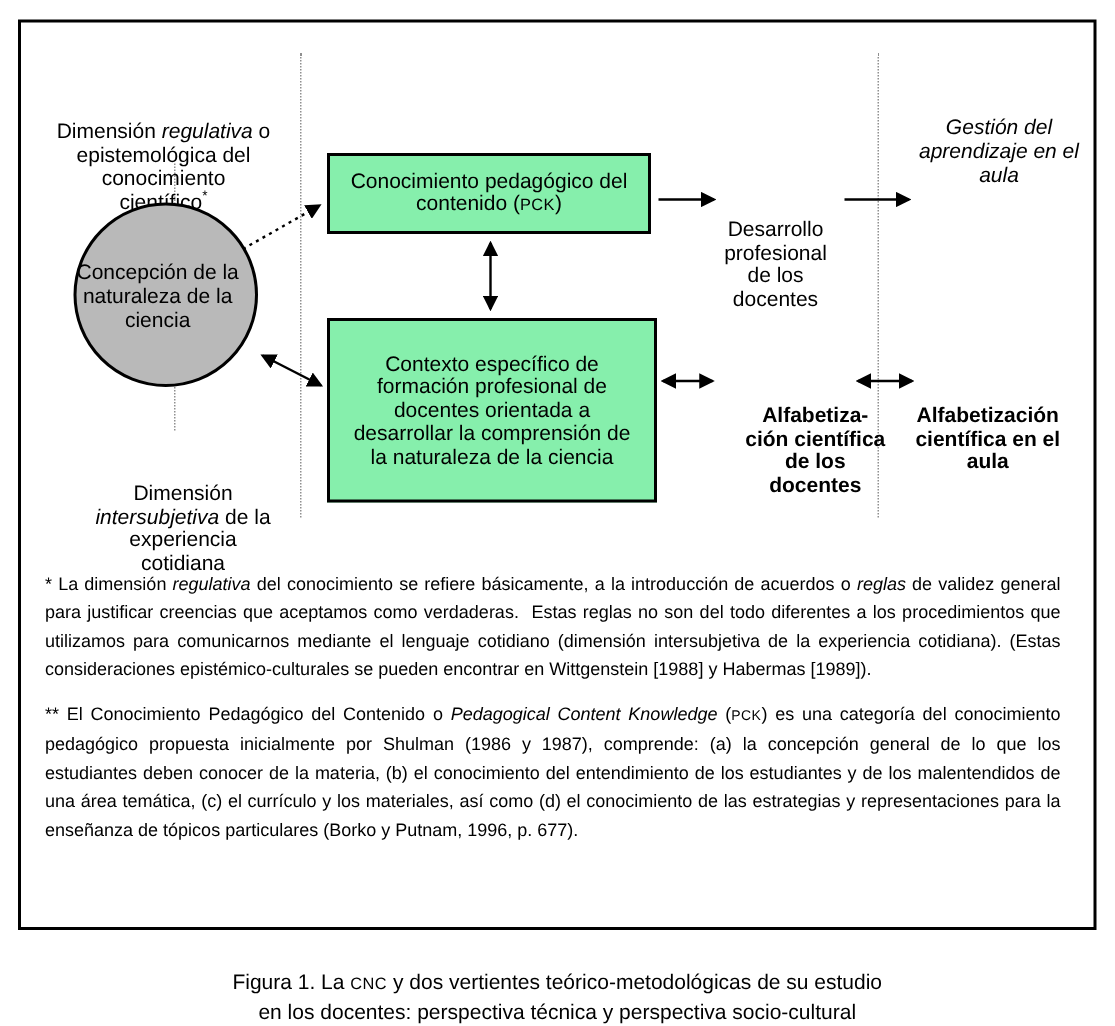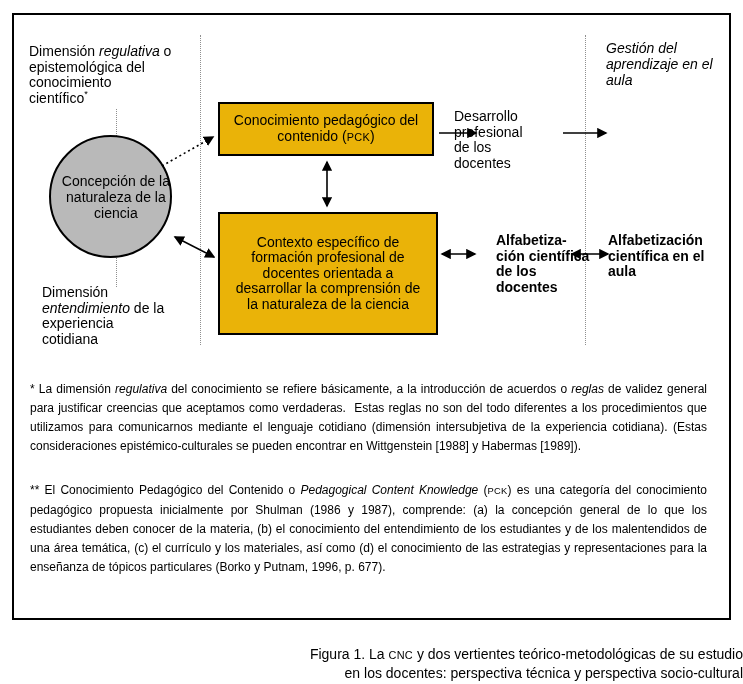--- a/index.html
+++ b/index.html
@@ -9,47 +9,47 @@
     background: #ffffff; color: #000;
     font-family: "Liberation Sans", sans-serif;
     overflow: hidden;
   }
   .frame {
     position: absolute; left: 12px; top: 13px; width: 719px; height: 607px;
     border: 2px solid #000;
   }
   .vdot { position: absolute; width: 0; border-left: 1px dotted #8f8f8f; }
   .lbl {
-    position: absolute; 
-    font-size: 14px; line-height: 15.5px;
+    position: absolute; text-align: center;
+    font-size: 14px; line-height: 15.5px; margin-top: 36px;
   }
   .hdr { line-height: 16.5px; }
   .box {
     position: absolute; border: 2px solid #000;
     display: flex; align-items: center; justify-content: center;
     text-align: center; font-size: 14px; line-height: 15.5px;
-    background: #eab308; padding: 2px;
+    background: #86efac; padding: 2px;
   }
   .circle {
     position: absolute; left: 49px; top: 135px; width: 123px; height: 123px;
     border: 2px solid #000; border-radius: 50%;
     background: #b9b9b9;
-    display: flex; align-items: center; justify-content: flex-end;
+    display: flex; align-items: center; justify-content: flex-start;
     text-align: center; font-size: 14px; line-height: 16px;
   }
   .sc { font-size: 0.78em; letter-spacing: 0.3px; }
   sup { font-size: 0.65em; vertical-align: super; line-height: 0; }
   .footnotes {
     position: absolute; left: 30px; top: 380px; width: 677px;
     font-size: 12px; line-height: 19px; text-align: justify;
   }
-  .footnotes p + p { margin-top: 25px; }
+  .footnotes p + p { margin-top: 11px; }
   .caption {
     position: absolute; left: 0; top: 645px; width: 743px;
-    text-align: right; font-size: 14px; line-height: 18px;
+    text-align: center; font-size: 14px; line-height: 18px;
   }
   svg.arrows { position: absolute; left: 0; top: 0; pointer-events: none; }
 </style>
 </head>
 <body>
 
 <div class="page">
 
   <div class="frame"></div>
 
@@ -58,34 +58,34 @@
 
   <div class="vdot" style="left:116px; top:109px; height:27px;"></div>
   <div class="vdot" style="left:116px; top:258px; height:29px;"></div>
 
   <div class="lbl" style="left:29px; top:44px; width:160px;">Dimensión <i>regulativa</i> o<br>epistemológica del<br>conocimiento<br>científico<sup>*</sup></div>
 
   <div class="circle" style="background: rgb(185, 185, 185);">
     <span>Concepción de la<br>naturaleza de la<br>ciencia</span>
   </div>
 
-  <div class="lbl" style="left:42px; top:285px; width:160px;">Dimensión<br><i>entendimiento</i> de la<br>experiencia<br>cotidiana</div>
+  <div class="lbl" style="left:42px; top:285px; width:160px;">Dimensión<br><i>intersubjetiva</i> de la<br>experiencia<br>cotidiana</div>
 
 
 
   <div class="box" style="left:218px; top:102px; width:216px; height:54px;">
     <span>Conocimiento pedagógico del<br>contenido (<span class="sc">PCK</span>)</span>
   </div>
 
   <div class="box" style="left:218px; top:212px; width:220px; height:123px;">
     <span>Contexto específico de<br>formación profesional de<br>docentes orientada a<br>desarrollar la comprensión de<br>la naturaleza de la ciencia</span>
   </div>
 
 
-  <div class="lbl" style="left:454px; top:109px; width:94px;">Desarrollo<br>profesional<br>de los<br>docentes</div>
+  <div class="lbl" style="left:470px; top:109px; width:94px;">Desarrollo<br>profesional<br>de los<br>docentes</div>
 
   <div class="lbl" style="left:496px; top:233px; width:95px;font-weight:bold;">Alfabetiza-<br>ción científica<br>de los<br>docentes</div>
 
   <div class="lbl" style="left:606px; top:40px; width:120px; line-height:16px;font-style:italic;">Gestión del<br>aprendizaje en el<br>aula</div>
 
 
   <div class="lbl" style="left:608px; top:233px; width:101px;font-weight:bold;">Alfabetización<br>científica en el<br>aula</div>
 
   <svg class="arrows" width="743" height="684" viewBox="0 0 743 684">
     <defs>

